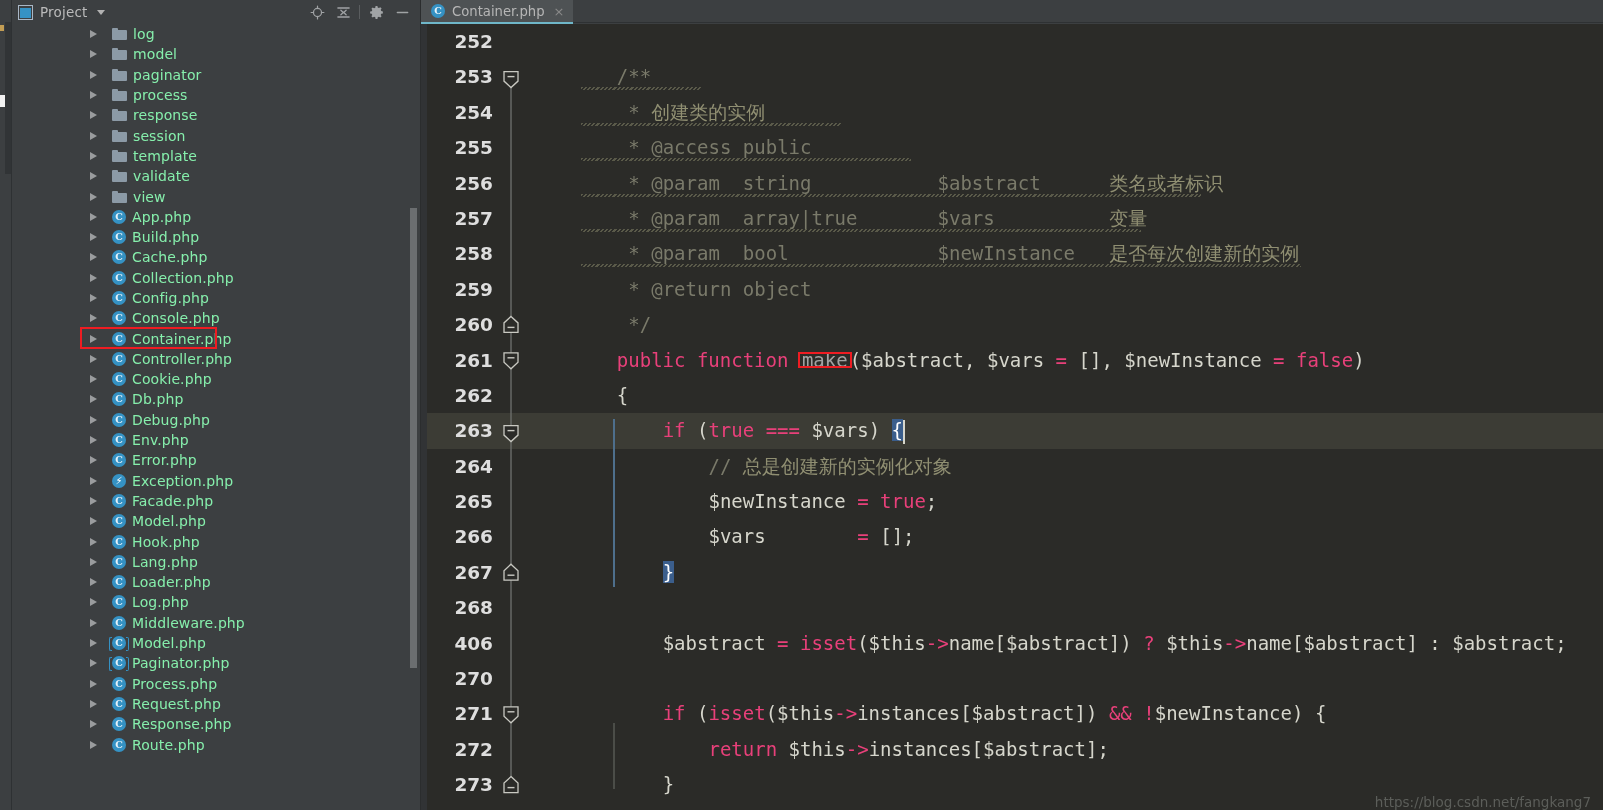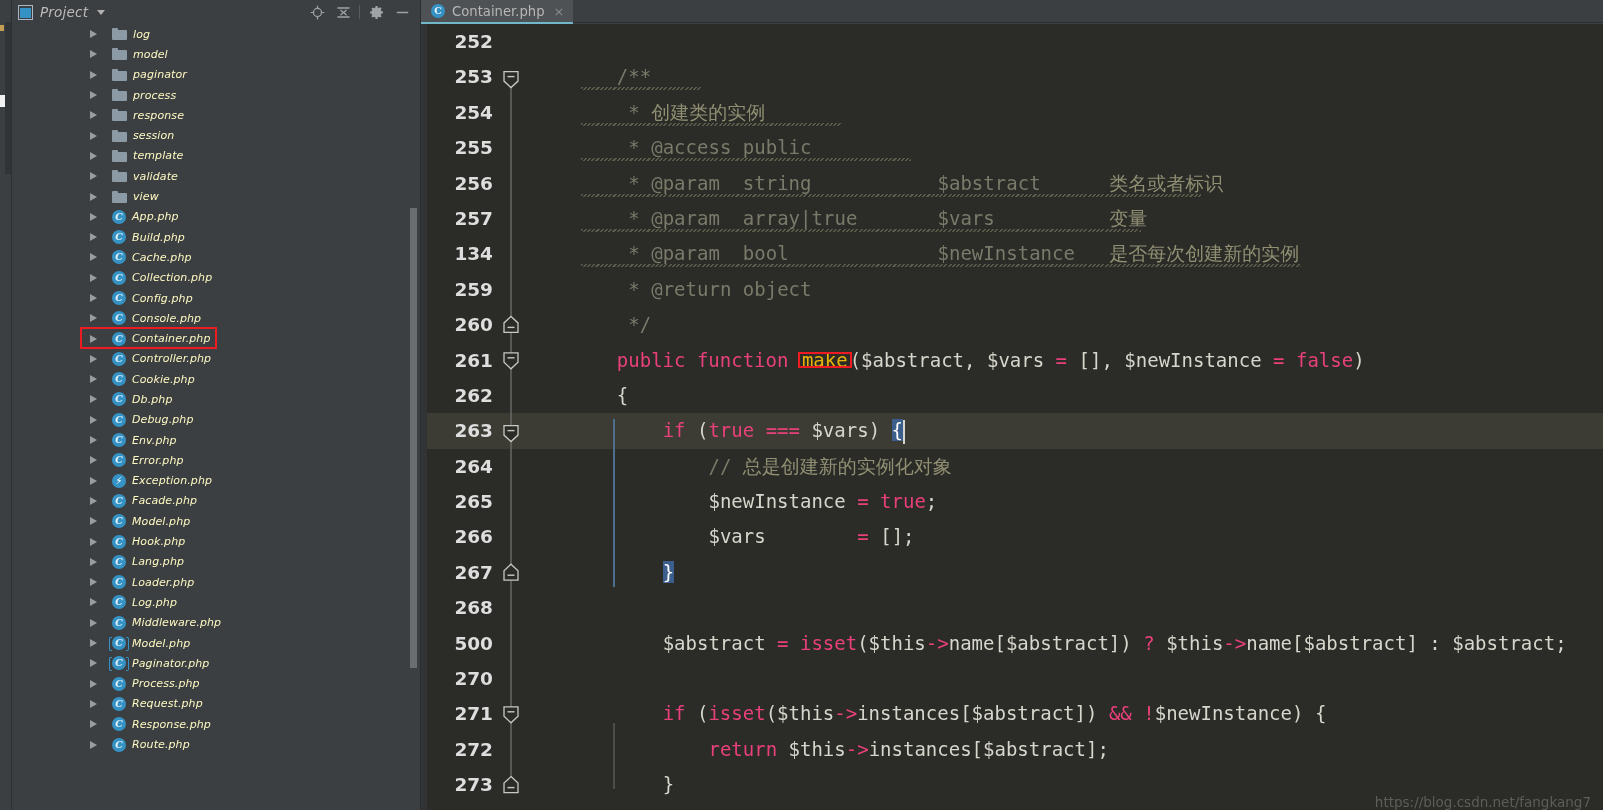--- a/index.html
+++ b/index.html
@@ -11,35 +11,35 @@
   }
   .app{position:relative;width:1603px;height:810px;display:flex;}
 
   
   .toolstrip{width:11px;height:810px;background:#3c3f41;border-right:1px solid #2e3133;position:relative;flex:0 0 11px;}
   .toolstrip .marker{position:absolute;left:0;top:25px;width:4px;height:6px;background:#c29d54;}
   .toolstrip .marker2{position:absolute;left:0;top:95px;width:5px;height:12px;background:#f2f2f2;}
   .toolstrip .shade{position:absolute;left:5px;top:22px;width:6px;height:152px;background:#313436;}
 
   
-  .project{width:409px;flex:0 0 409px;height:810px;background:#3c3f41;position:relative;overflow:hidden;font-style:italic;}
+  .project{width:409px;flex:0 0 409px;height:810px;background:#3c3f41;position:relative;overflow:hidden;}
   .proj-header{height:24px;display:flex;align-items:center;background:#3c3f41;position:relative;padding-left:6px;}
   .proj-header .winicon{width:13px;height:13px;border:1.5px solid #a9b7c6;background:#3c3f41;position:relative;margin-right:7px;flex:0 0 13px;}
   .proj-header .winicon:after{content:"";position:absolute;left:1px;top:2px;right:1px;bottom:1px;background:#3592c4;}
   .proj-title{color:#bbbbbb;font-size:13.5px;letter-spacing:.2px;}
   .caret-dn{width:0;height:0;border-left:4px solid transparent;border-right:4px solid transparent;border-top:5px solid #b2b2b2;margin-left:9px;}
   .hdr-icons{position:absolute;right:6px;top:0;height:24px;display:flex;align-items:center;gap:0px;}
   .hdr-icons .ic{width:26px;height:24px;display:flex;align-items:center;justify-content:center;}
   .hdr-sep{width:1px;height:14px;background:#5a5d5f;margin:0 3px;}
 
   
   .tree{position:absolute;left:0;top:24px;right:0;bottom:0;overflow:hidden;}
   .trow{height:20.3px;display:flex;align-items:center;padding-left:78px;position:relative;}
   .trow .arrow{width:0;height:0;border-top:4.5px solid transparent;border-bottom:4.5px solid transparent;border-left:7px solid #9a9c9e;margin-right:8px;flex:0 0 7px;}
-  .trow .lbl{color:#fef9c3;font-size:11px;white-space:nowrap;letter-spacing:.1px;}
+  .trow .lbl{color:#86efac;font-size:14px;white-space:nowrap;letter-spacing:.1px;}
   .ficon{width:15px;height:12px;margin-right:6px;flex:0 0 15px;position:relative;}
   .ficon .fbody{position:absolute;left:0;top:2px;width:15px;height:10px;background:#8c9aa6;border-radius:1px;}
   .ficon .ftab{position:absolute;left:0;top:0px;width:6px;height:3px;background:#8c9aa6;border-radius:1px 1px 0 0;}
   .cicon{width:14px;height:14px;margin-right:6px;flex:0 0 14px;border-radius:50%;background:#3592c4;color:#e8f3fa;font-size:9.5px;line-height:14px;text-align:center;font-family:"DejaVu Serif","Liberation Serif",serif;font-weight:bold;position:relative;}
   .cicon.abstract:before{content:"";position:absolute;left:-3px;top:1px;width:2px;height:12px;border-left:1.5px solid #3592c4;border-top:1.5px solid #3592c4;border-bottom:1.5px solid #3592c4;border-radius:2px 0 0 2px;}
   .cicon.abstract:after{content:"";position:absolute;right:-3px;top:1px;width:2px;height:12px;border-right:1.5px solid #3592c4;border-top:1.5px solid #3592c4;border-bottom:1.5px solid #3592c4;border-radius:0 2px 2px 0;}
   .eicon{width:14px;height:14px;margin-right:6px;flex:0 0 14px;border-radius:50%;background:#3592c4;position:relative;}
   .eicon:after{content:"\26A1";position:absolute;left:0;right:0;top:-1px;font-size:10px;color:#ffffff;text-align:center;line-height:15px;}
   .redbox{position:absolute;border:2.5px solid #ee1c22;left:68px;right:auto;width:137px;height:22px;top:-1px;box-sizing:border-box;}
   .pscroll{position:absolute;right:4px;top:208px;width:7px;height:460px;background:#6b6e70;border-radius:0px;}
@@ -65,21 +65,21 @@
   .code{position:absolute;left:150px;top:0;line-height:35.4px;font-family:"DejaVu Sans Mono","Liberation Mono",monospace;font-size:19px;white-space:pre;color:#d6d6cc;letter-spacing:0px;}
   .indent{position:absolute;width:1.5px;background:#4e6f8c;}
   .indentg{position:absolute;width:1.5px;background:#4b4d48;}
 
   
   .kw{color:#e8407a;}
   .var{color:#d6d6cc;}
   .cm{color:#7a7a6a;}
   .cmz{color:#908f72;}
   .hilite{background:#3b5e8c;color:#ffffff;}
-  .makebox{position:relative;color:#eab308;padding:0 2px;}
+  .makebox{position:relative;color:#a3a3a3;padding:0 2px;}
   .makebox .bx{position:absolute;left:-2px;right:-2px;top:3px;bottom:3px;border:2.5px solid #ee1c22;box-sizing:border-box;pointer-events:none;}
   .cursor{position:absolute;width:2px;height:28px;background:#d6d6cc;}
 
   .watermark{position:absolute;right:12px;bottom:0;color:#5c5e5a;font-size:13.5px;font-family:"DejaVu Sans","Liberation Sans",sans-serif;}
 </style>
 </head>
 <body>
 
 <div class="app">
 
@@ -368,21 +368,21 @@
           </div>
           <div class="line">
             <span class="lnum">256</span>
             <span class="code"><span class="cm"> </span><span class="cm"> </span><span class="cm"> </span><span class="cm"> </span><span class="cm"> </span><span class="cm">*</span><span class="cm"> </span><span class="cm">@</span><span class="cm">p</span><span class="cm">a</span><span class="cm">r</span><span class="cm">a</span><span class="cm">m</span><span class="cm"> </span><span class="cm"> </span><span class="cm">s</span><span class="cm">t</span><span class="cm">r</span><span class="cm">i</span><span class="cm">n</span><span class="cm">g</span><span class="cm"> </span><span class="cm"> </span><span class="cm"> </span><span class="cm"> </span><span class="cm"> </span><span class="cm"> </span><span class="cm"> </span><span class="cm"> </span><span class="cm"> </span><span class="cm"> </span><span class="cm"> </span><span class="cm">$</span><span class="cm">a</span><span class="cm">b</span><span class="cm">s</span><span class="cm">t</span><span class="cm">r</span><span class="cm">a</span><span class="cm">c</span><span class="cm">t</span><span class="cm"> </span><span class="cm"> </span><span class="cm"> </span><span class="cm"> </span><span class="cm"> </span><span class="cm"> </span><span class="cmz">类</span><span class="cmz">名</span><span class="cmz">或</span><span class="cmz">者</span><span class="cmz">标</span><span class="cmz">识</span></span>
           </div>
           <div class="line">
             <span class="lnum">257</span>
             <span class="code"><span class="cm"> </span><span class="cm"> </span><span class="cm"> </span><span class="cm"> </span><span class="cm"> </span><span class="cm">*</span><span class="cm"> </span><span class="cm">@</span><span class="cm">p</span><span class="cm">a</span><span class="cm">r</span><span class="cm">a</span><span class="cm">m</span><span class="cm"> </span><span class="cm"> </span><span class="cm">a</span><span class="cm">r</span><span class="cm">r</span><span class="cm">a</span><span class="cm">y</span><span class="cm">|</span><span class="cm">t</span><span class="cm">r</span><span class="cm">u</span><span class="cm">e</span><span class="cm"> </span><span class="cm"> </span><span class="cm"> </span><span class="cm"> </span><span class="cm"> </span><span class="cm"> </span><span class="cm"> </span><span class="cm">$</span><span class="cm">v</span><span class="cm">a</span><span class="cm">r</span><span class="cm">s</span><span class="cm"> </span><span class="cm"> </span><span class="cm"> </span><span class="cm"> </span><span class="cm"> </span><span class="cm"> </span><span class="cm"> </span><span class="cm"> </span><span class="cm"> </span><span class="cm"> </span><span class="cmz">变</span><span class="cmz">量</span></span>
           </div>
           <div class="line">
-            <span class="lnum">134</span>
+            <span class="lnum">258</span>
             <span class="code"><span class="cm"> </span><span class="cm"> </span><span class="cm"> </span><span class="cm"> </span><span class="cm"> </span><span class="cm">*</span><span class="cm"> </span><span class="cm">@</span><span class="cm">p</span><span class="cm">a</span><span class="cm">r</span><span class="cm">a</span><span class="cm">m</span><span class="cm"> </span><span class="cm"> </span><span class="cm">b</span><span class="cm">o</span><span class="cm">o</span><span class="cm">l</span><span class="cm"> </span><span class="cm"> </span><span class="cm"> </span><span class="cm"> </span><span class="cm"> </span><span class="cm"> </span><span class="cm"> </span><span class="cm"> </span><span class="cm"> </span><span class="cm"> </span><span class="cm"> </span><span class="cm"> </span><span class="cm"> </span><span class="cm">$</span><span class="cm">n</span><span class="cm">e</span><span class="cm">w</span><span class="cm">I</span><span class="cm">n</span><span class="cm">s</span><span class="cm">t</span><span class="cm">a</span><span class="cm">n</span><span class="cm">c</span><span class="cm">e</span><span class="cm"> </span><span class="cm"> </span><span class="cm"> </span><span class="cmz">是</span><span class="cmz">否</span><span class="cmz">每</span><span class="cmz">次</span><span class="cmz">创</span><span class="cmz">建</span><span class="cmz">新</span><span class="cmz">的</span><span class="cmz">实</span><span class="cmz">例</span></span>
           </div>
           <div class="line">
             <span class="lnum">259</span>
             <span class="code"><span class="cm"> </span><span class="cm"> </span><span class="cm"> </span><span class="cm"> </span><span class="cm"> </span><span class="cm">*</span><span class="cm"> </span><span class="cm">@</span><span class="cm">r</span><span class="cm">e</span><span class="cm">t</span><span class="cm">u</span><span class="cm">r</span><span class="cm">n</span><span class="cm"> </span><span class="cm">o</span><span class="cm">b</span><span class="cm">j</span><span class="cm">e</span><span class="cm">c</span><span class="cm">t</span></span>
           </div>
           <div class="line">
             <span class="lnum">260</span>
             <span class="code"><span class="cm"> </span><span class="cm"> </span><span class="cm"> </span><span class="cm"> </span><span class="cm"> </span><span class="cm">*</span><span class="cm">/</span></span>
           </div>
@@ -413,21 +413,21 @@
           </div>
           <div class="line">
             <span class="lnum">267</span>
             <span class="code"><span class="var"> </span><span class="var"> </span><span class="var"> </span><span class="var"> </span><span class="var"> </span><span class="var"> </span><span class="var"> </span><span class="var"> </span><span class="hilite">}</span></span>
           </div>
           <div class="line">
             <span class="lnum">268</span>
             <span class="code"></span>
           </div>
           <div class="line">
-            <span class="lnum">500</span>
+            <span class="lnum">406</span>
             <span class="code"><span class="var"> </span><span class="var"> </span><span class="var"> </span><span class="var"> </span><span class="var"> </span><span class="var"> </span><span class="var"> </span><span class="var"> </span><span class="var">$abstract</span><span class="var"> </span><span class="kw">=</span><span class="var"> </span><span class="kw">isset</span><span class="var">(</span><span class="var">$this</span><span class="kw">-&gt;</span><span class="var">name</span><span class="var">[</span><span class="var">$abstract</span><span class="var">]</span><span class="var">)</span><span class="var"> </span><span class="kw">?</span><span class="var"> </span><span class="var">$this</span><span class="kw">-&gt;</span><span class="var">name</span><span class="var">[</span><span class="var">$abstract</span><span class="var">]</span><span class="var"> </span><span class="var">:</span><span class="var"> </span><span class="var">$abstract</span><span class="var">;</span></span>
           </div>
           <div class="line">
             <span class="lnum">270</span>
             <span class="code"></span>
           </div>
           <div class="line">
             <span class="lnum">271</span>
             <span class="code"><span class="var"> </span><span class="var"> </span><span class="var"> </span><span class="var"> </span><span class="var"> </span><span class="var"> </span><span class="var"> </span><span class="var"> </span><span class="kw">if</span><span class="var"> </span><span class="var">(</span><span class="kw">isset</span><span class="var">(</span><span class="var">$this</span><span class="kw">-&gt;</span><span class="var">instances</span><span class="var">[</span><span class="var">$abstract</span><span class="var">]</span><span class="var">)</span><span class="var"> </span><span class="kw">&amp;&amp;</span><span class="var"> </span><span class="kw">!</span><span class="var">$newInstance</span><span class="var">)</span><span class="var"> </span><span class="var">{</span></span>
           </div>

